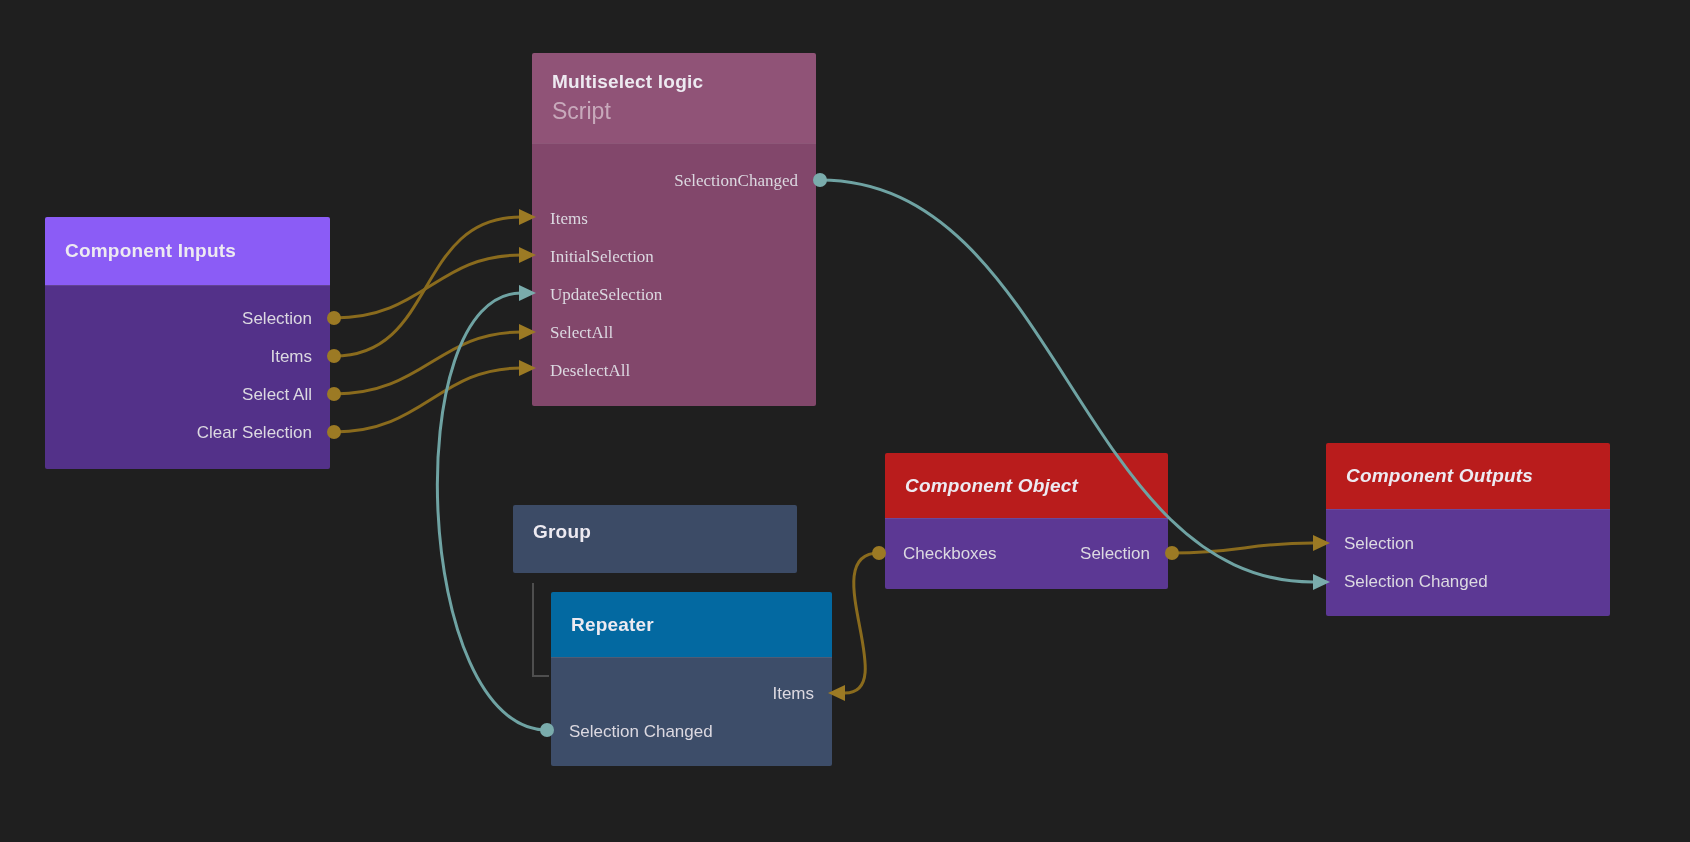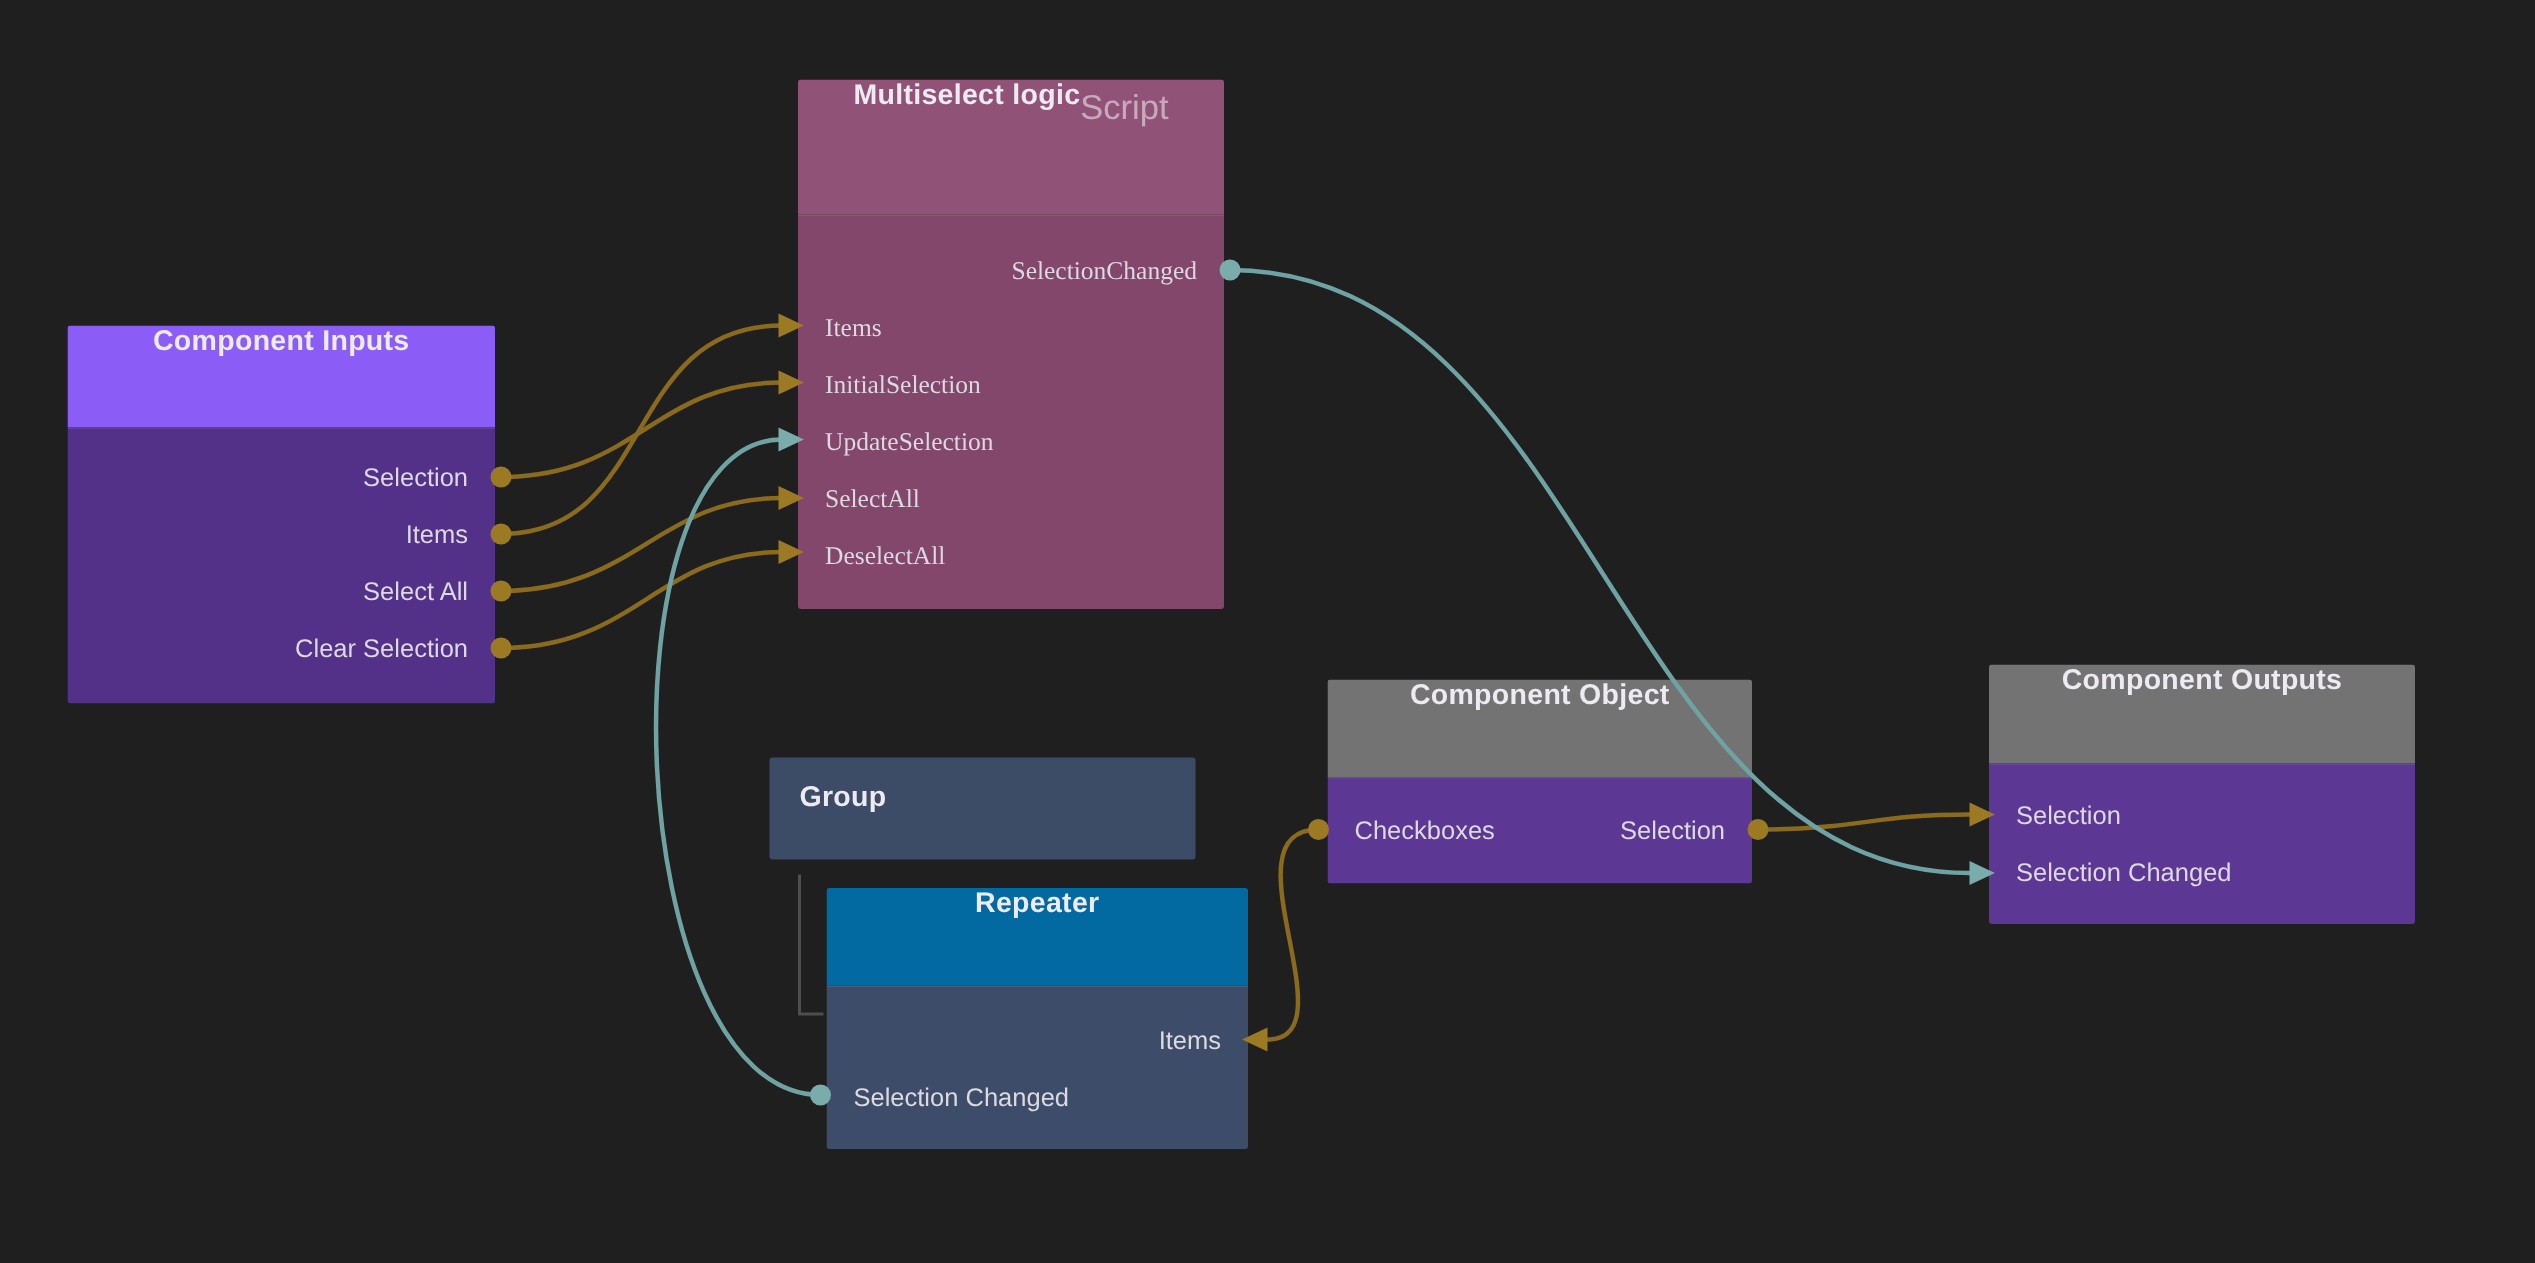--- a/index.html
+++ b/index.html
@@ -1,33 +1,33 @@
 <!DOCTYPE html>
 <html><head>
 <meta charset="utf-8">
 <style>
   html,body{margin:0;padding:0;background:#1f1f1f;}
   body{width:1690px;height:842px;overflow:hidden;position:relative;
        font-family:"Liberation Sans",sans-serif;}
   #canvas{position:absolute;inset:0;width:1690px;height:842px;}
 
   .node{position:absolute;border-radius:2px;overflow:hidden;}
-  .node-header{display:flex;flex-direction:row;justify-content:center;padding:0 20px;}
+  .node-header{display:flex;flex-direction:column;justify-content:center;padding:0 20px;}
   .title{font-size:19px;font-weight:600;color:#edeaf1;letter-spacing:.2px;white-space:nowrap;}
   .subtitle{font-size:23px;color:rgba(255,255,255,.5);margin-top:5px;}
   .node-body{border-top:1px solid rgba(255,255,255,.09);}
   .port-row{height:38px;line-height:38px;font-size:17px;color:#dcd9e1;
             padding:0 18px;white-space:nowrap;}
   .align-right{text-align:right;}
   .row-split{display:flex;justify-content:space-between;}
 
   
   .pink  .node-header{background:#905377;} .pink  .node-body{background:#82476b;}
   .purple-a .node-header{background:#8b5cf6;} .purple-a .node-body{background:#533189;}
-  .purple-b .node-header{background:#737373;} .purple-b .node-body{background:#5c3894;}
+  .purple-b .node-header{background:#b91c1c;font-style:italic;} .purple-b .node-body{background:#5c3894;}
   .slate .node-header{background:#0369a1;} .slate .node-body{background:#3d4d69;}
 
   
   #node-multiselect{left:532px;top:53px;width:284px;}
   #node-multiselect .node-header{height:90px;}
   #node-multiselect .node-body{padding:18px 0 16px;font-family:Liberation Serif, serif;}
 
   #node-inputs{left:45px;top:217px;width:285px;}
   #node-inputs .node-header{height:68px;}
   #node-inputs .node-body{padding:14px 0 17px;}

